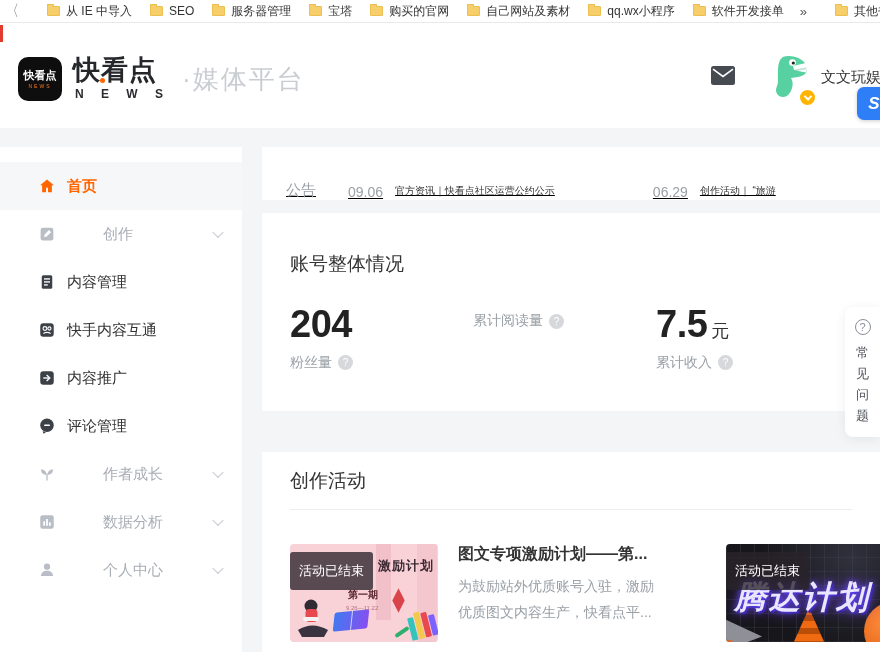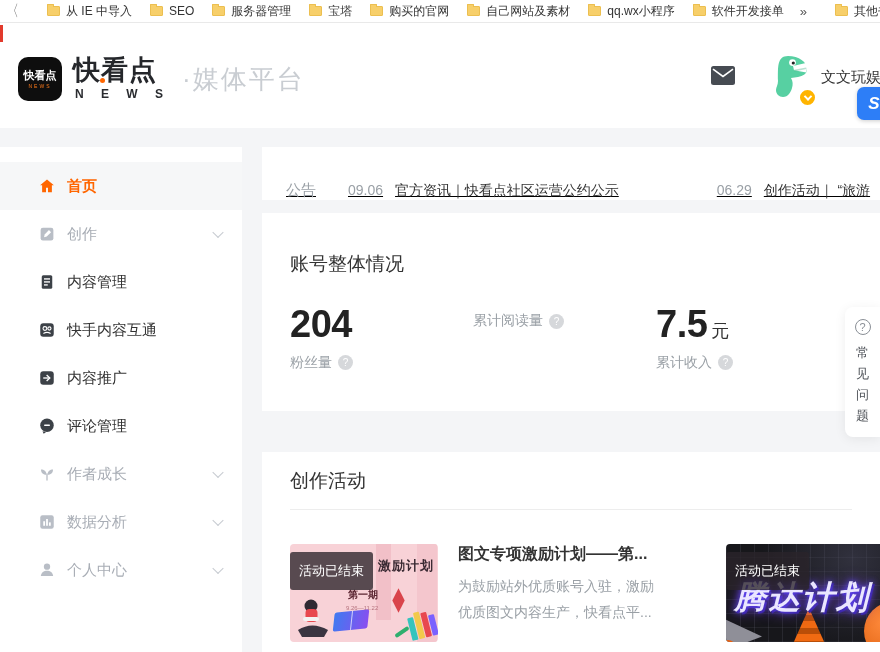--- a/index.html
+++ b/index.html
@@ -46,32 +46,32 @@
   
   .content { position:absolute; top:128px; left:0; right:0; bottom:0; background:#f4f5f7; }
 
   .sidebar { position:absolute; left:0; top:19px; width:242px; bottom:0; background:#fff; padding-top:15px; }
   .side-item { position:relative; height:48px; display:flex; align-items:center; padding-left:38px; cursor:pointer; }
   .side-item.active { background:#f6f7f8; }
   .s-icon { width:18px; height:18px; margin-right:11px; flex:none; display:flex; }
   .s-icon svg { width:18px; height:18px; }
   .side-label { font-size:15px; color:#333; }
   .side-item.active .side-label { color:#ff6600; font-weight:600; }
-  .side-item.muted .side-label { color:#a8adb5; }
+  .side-item.muted .side-label { color:#a8adb5;margin-left:36px; }
   .chev { position:absolute; right:20px; top:50%; width:8px; height:8px;
     border-right:1.5px solid #c6cad0; border-bottom:1.5px solid #c6cad0;
     transform:translateY(-70%) rotate(45deg); }
 
   .announce { position:absolute; left:262px; top:19px; right:0; height:53px; background:#fff;
     display:flex; align-items:flex-end; padding-left:24px; white-space:nowrap; overflow:hidden;text-decoration:underline; }
   .ann-label { font-size:15px; color:#9aa0a6; flex:none; }
   .ann-item { display:flex; margin-left:32px; cursor:pointer; flex:none; }
   .ann-item.second { margin-left:98px; }
   .ann-date { color:#9aa0a6; font-size:14px; }
-  .ann-title { color:#333; font-size:14px; margin-left:12px; }
+  .ann-title { color:#333; font-size:10px; margin-left:12px; }
 
   .account-card { position:absolute; left:262px; top:85px; right:0; height:198px; background:#fff; padding:38px 28px 0; }
   .card-title { font-size:19px; color:#333; font-weight:500; }
   .stats { display:flex; margin-top:27px; }
   .stat { width:183px; }
   .stat-value { font-size:38px; font-weight:600; color:#222; line-height:1.1; letter-spacing:-.5px; }
   .stat-value .unit { font-size:18px; font-weight:400; color:#333; margin-left:4px; }
   .stat-label { margin-top:8px; color:#9aa0a6; font-size:14px; display:flex; align-items:center; }
   .q-icon { width:15px; height:15px; border-radius:50%; background:#d6d8db; color:#fff; font-size:10px;
     line-height:15px; text-align:center; margin-left:6px; cursor:pointer; }

